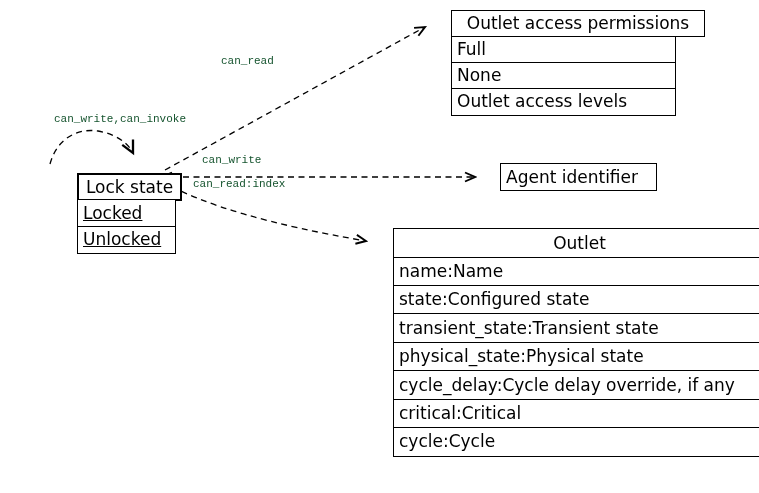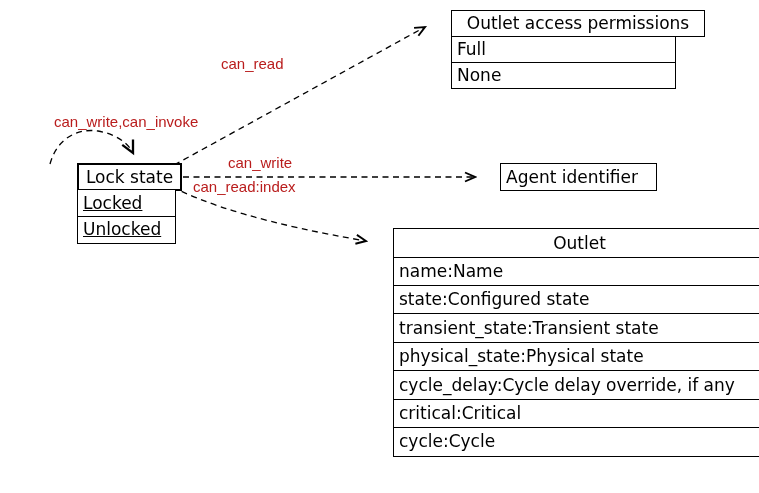--- a/index.html
+++ b/index.html
@@ -22,26 +22,26 @@
   
   #node-lock .hdr{width:105px;height:28px;border-width:2px;}
   #node-lock .row{width:99px;height:28px;margin-top:-1.7px;text-decoration:underline;}
   
   #node-agent .hdr{width:157px;height:28px;}
   
   #node-outlet .hdr{width:373px;height:30px;}
   #node-outlet .row{width:439px;height:29.8px;margin-top:-1.4px;}
   
   .elabel{
-    position:absolute;z-index:3;font-family:Liberation Sans, sans-serif;
-    font-size:15px;line-height:1.15;white-space:nowrap;color:#b91c1c;
+    position:absolute;z-index:3;font-family:Liberation Mono, monospace;
+    font-size:11px;line-height:1.15;white-space:nowrap;color:#14532d;
   }
   #lbl-self{left:6px;top:113px;margin-left:48px;}
   #lbl-read{left:221px;top:55px;}
-  #lbl-write{left:228px;top:154px;}
+  #lbl-write{left:202px;top:154px;}
   #lbl-readindex{left:193px;top:178px;}
 </style>
 </head>
 <body>
 
 <div id="canvas">
 
   <svg id="edge-layer" viewBox="0 0 759 493" xmlns="http://www.w3.org/2000/svg">
     <defs>
       <marker id="vee" viewBox="0 0 14 12" markerWidth="14" markerHeight="12" refX="12" refY="6" orient="auto-start-reverse" markerUnits="userSpaceOnUse">
@@ -63,23 +63,24 @@
 
   <div class="elabel" id="lbl-self">can_write,can_invoke</div>
   <div class="elabel" id="lbl-read">can_read</div>
   <div class="elabel" id="lbl-write">can_write</div>
   <div class="elabel" id="lbl-readindex">can_read:index</div>
 
   <div class="node" id="node-oap" style="left:429px;top:10px;">
     <div class="cell hdr center">Outlet access permissions</div>
     <div class="cell row left">Full</div>
     <div class="cell row left">None</div>
+    <div class="cell row left">Outlet access levels</div>
   </div>
 
-  <div class="node" id="node-lock" style="left:55px;top:163px;">
+  <div class="node" id="node-lock" style="left:55px;top:173px;">
     <div class="cell hdr center">Lock state</div>
     <div class="cell row left">Locked</div>
     <div class="cell row left">Unlocked</div>
   </div>
 
   <div class="node" id="node-agent" style="left:478px;top:163px;">
     <div class="cell hdr left">Agent identifier</div>
   </div>
 
   <div class="node" id="node-outlet" style="left:371px;top:228px;">

